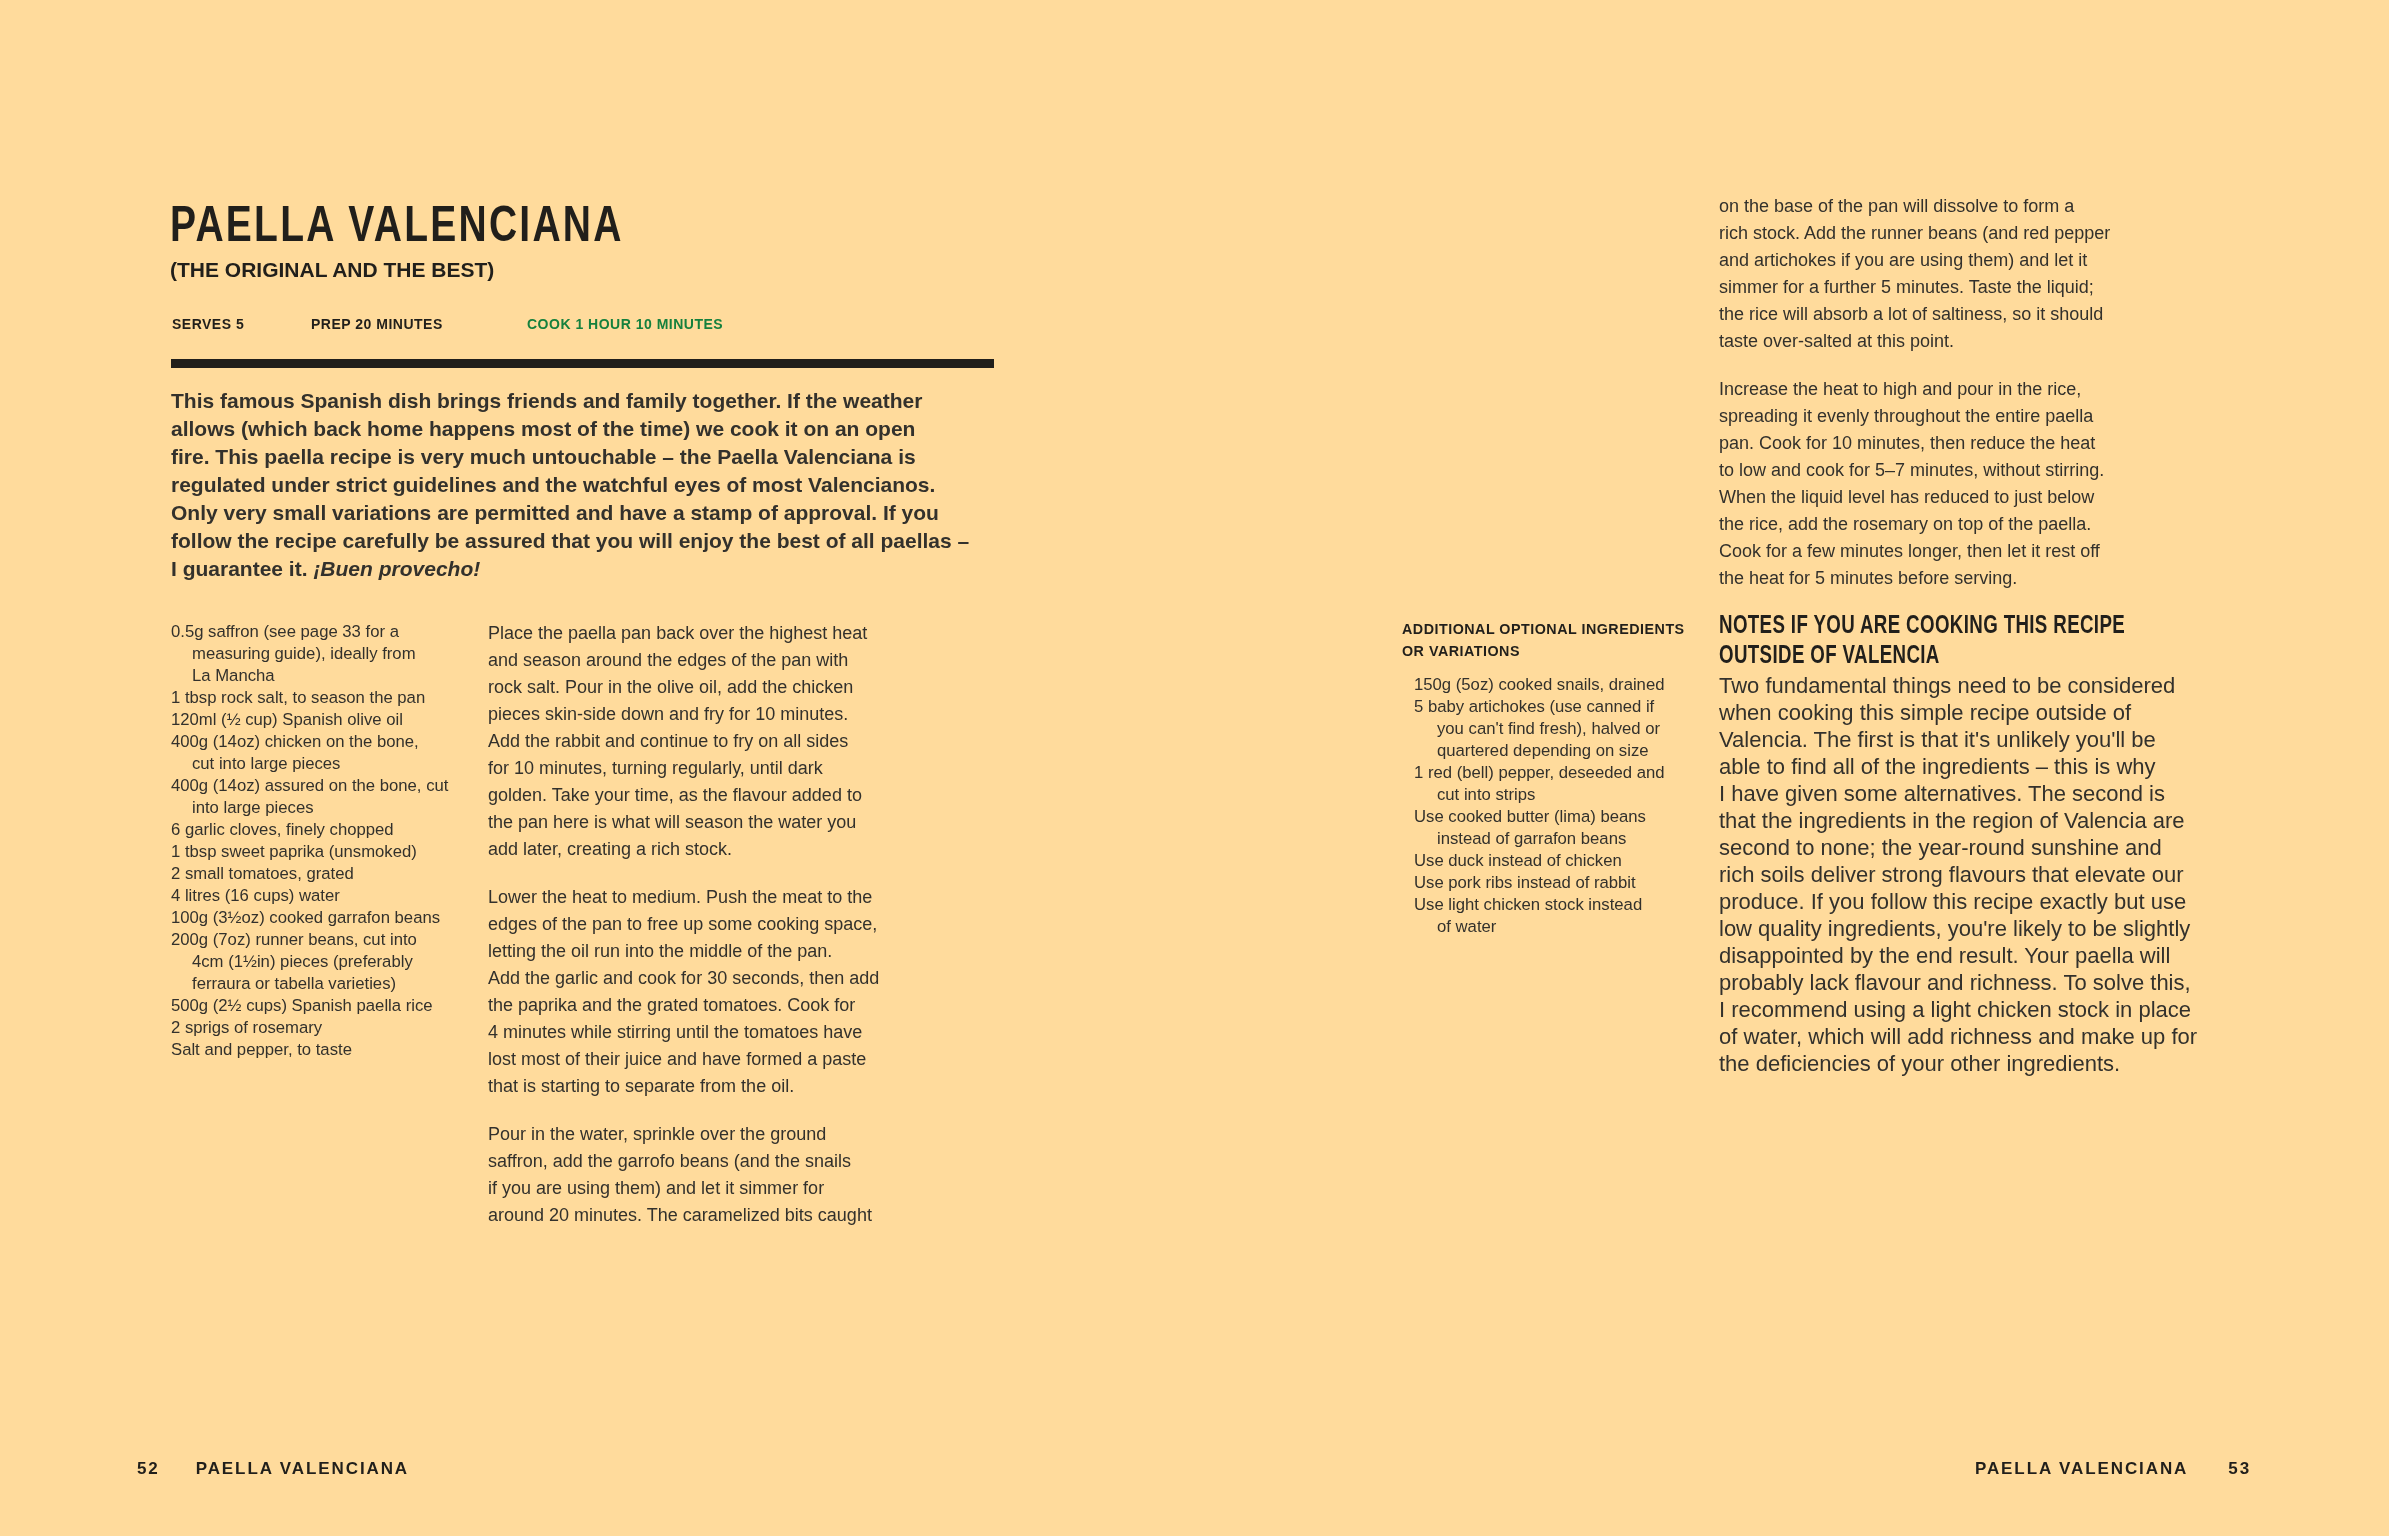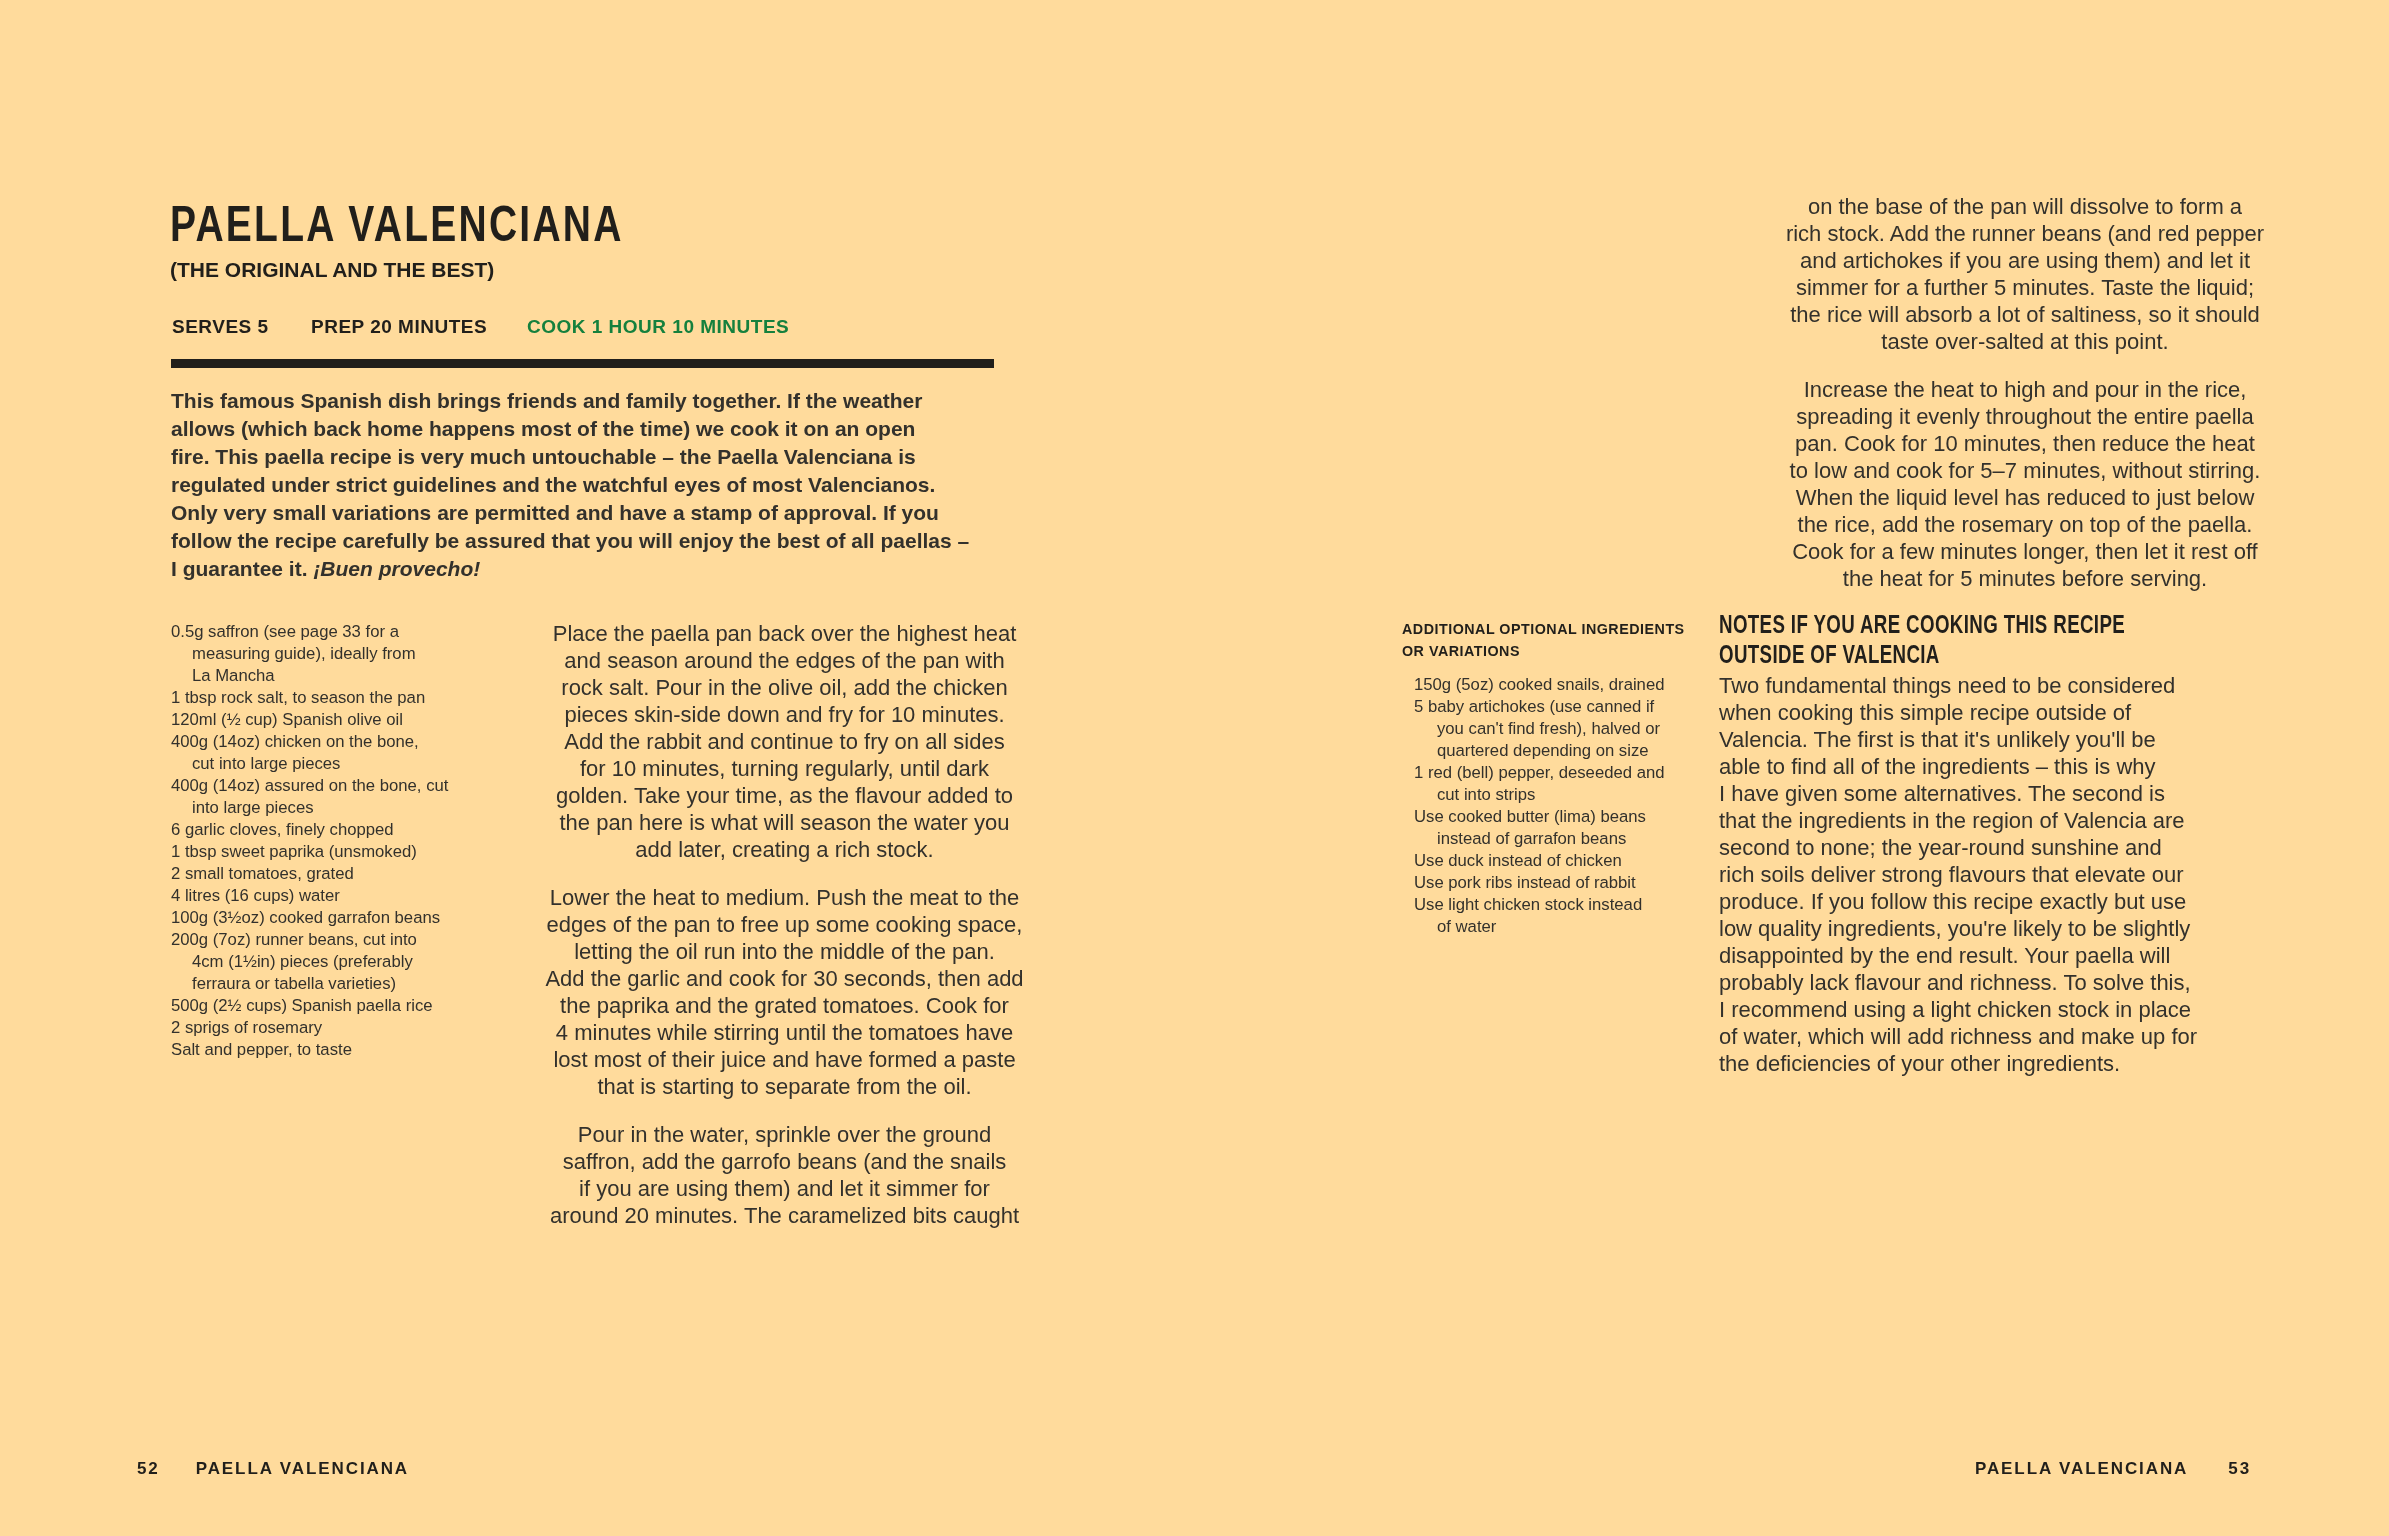--- a/index.html
+++ b/index.html
@@ -1,27 +1,27 @@
 <!DOCTYPE html>
 <html><head>
 <meta charset="utf-8">
 <style>
   html,body{margin:0;padding:0;}
   body{font-family:"Liberation Sans",sans-serif;}
   .spread{position:relative;width:2390px;height:1536px;overflow:hidden;}
   .abs{position:absolute;}
   .title{font-size:50px;font-weight:bold;letter-spacing:2.9px;line-height:1;transform:scaleX(.78);transform-origin:left top;white-space:nowrap;}
   .subtitle{font-size:21px;font-weight:bold;letter-spacing:0;line-height:1.1;white-space:nowrap;}
-  .meta{font-size:19px;font-weight:bold;letter-spacing:0.5px;white-space:nowrap;}
+  .meta{font-size:14px;font-weight:bold;letter-spacing:0.5px;white-space:nowrap;}
   .rule{height:8.6px;}
   .intro{font-size:21px;font-weight:bold;line-height:28px;white-space:pre-line;}
   .intro em{font-style:italic;}
   .ing{font-size:16.7px;line-height:22px;list-style:none;margin:0;padding:0;}
   .ing li{padding-left:21px;text-indent:-21px;white-space:pre-line;}
-  .method p{font-size:22px;line-height:27px;margin:0 0 21px 0;white-space:pre-line;text-align:center;}
+  .method p{font-size:18px;line-height:27px;margin:0 0 21px 0;white-space:pre-line;}
   .opt-head{font-size:14.3px;font-weight:bold;letter-spacing:0.5px;line-height:22px;white-space:pre-line;}
   .opt{font-size:16.7px;line-height:22px;list-style:none;margin:12px;padding:0;}
   .opt li{padding-left:23px;text-indent:-23px;white-space:pre-line;}
   .notes-head{font-size:26px;font-weight:bold;letter-spacing:0.5px;line-height:30px;white-space:pre-line;transform:scaleX(.72);transform-origin:left top;width:593px;}
   .notes-body{font-size:22px;line-height:27px;white-space:pre-line;}
   .footer{font-size:17px;font-weight:bold;letter-spacing:1.9px;display:inline-flex;white-space:nowrap;}
 </style>
 </head>
 <body>
 

